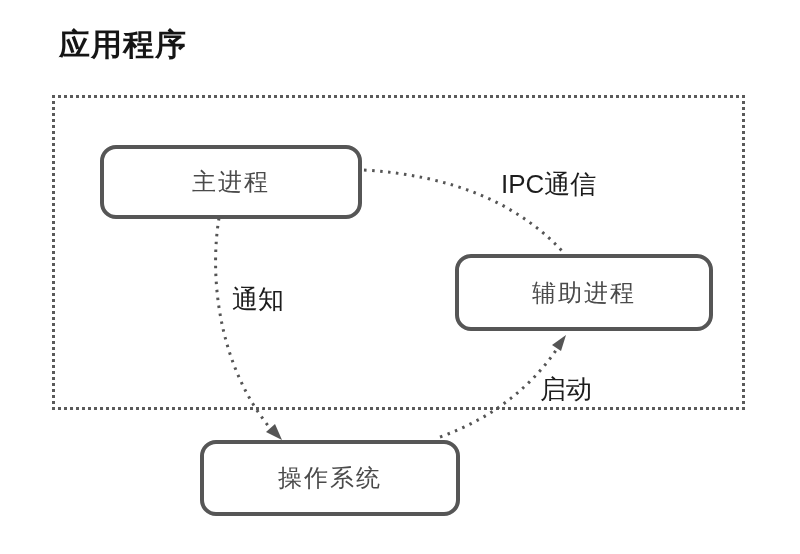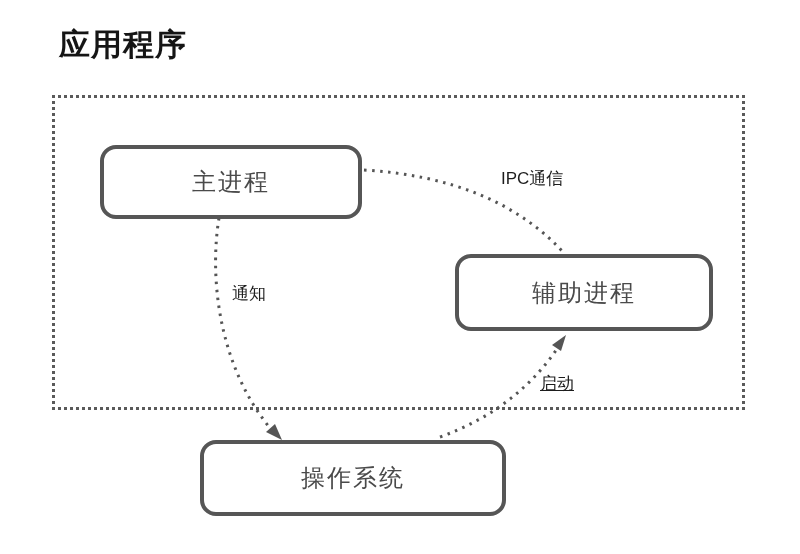--- a/index.html
+++ b/index.html
@@ -57,31 +57,31 @@
     background: #ffffff;
     display: flex;
     align-items: center;
     justify-content: center;
     color: #4a4a4a;
     font-size: 24px;
     letter-spacing: 2px;
   }
   .node-main   { left: 100px; top: 145px; width: 262px; height: 74px; }
   .node-helper { left: 455px; top: 254px; width: 258px; height: 77px; }
-  .node-os     { left: 200px; top: 440px; width: 306px; height: 76px; }
+  .node-os     { left: 200px; top: 440px; width: 260px; height: 76px; }
   .edge-label {
     position: absolute;
     color: #1d1d1d;
-    font-size: 17px;
+    font-size: 26px;
     background: transparent;
     white-space: nowrap;
   }
   .label-ipc    { left: 501px; top: 167px; }
   .label-notify { left: 232px; top: 282px; }
-  .label-launch { left: 540px; top: 372px; text-decoration: underline; }
+  .label-launch { left: 540px; top: 372px; }
   .watermark {
     position: absolute;
     right: 11px;
     top: 515px;
     font-size: 17px;
     color: #c7c7c7;
     letter-spacing: 1px;
   }
 </style>
 </head>

